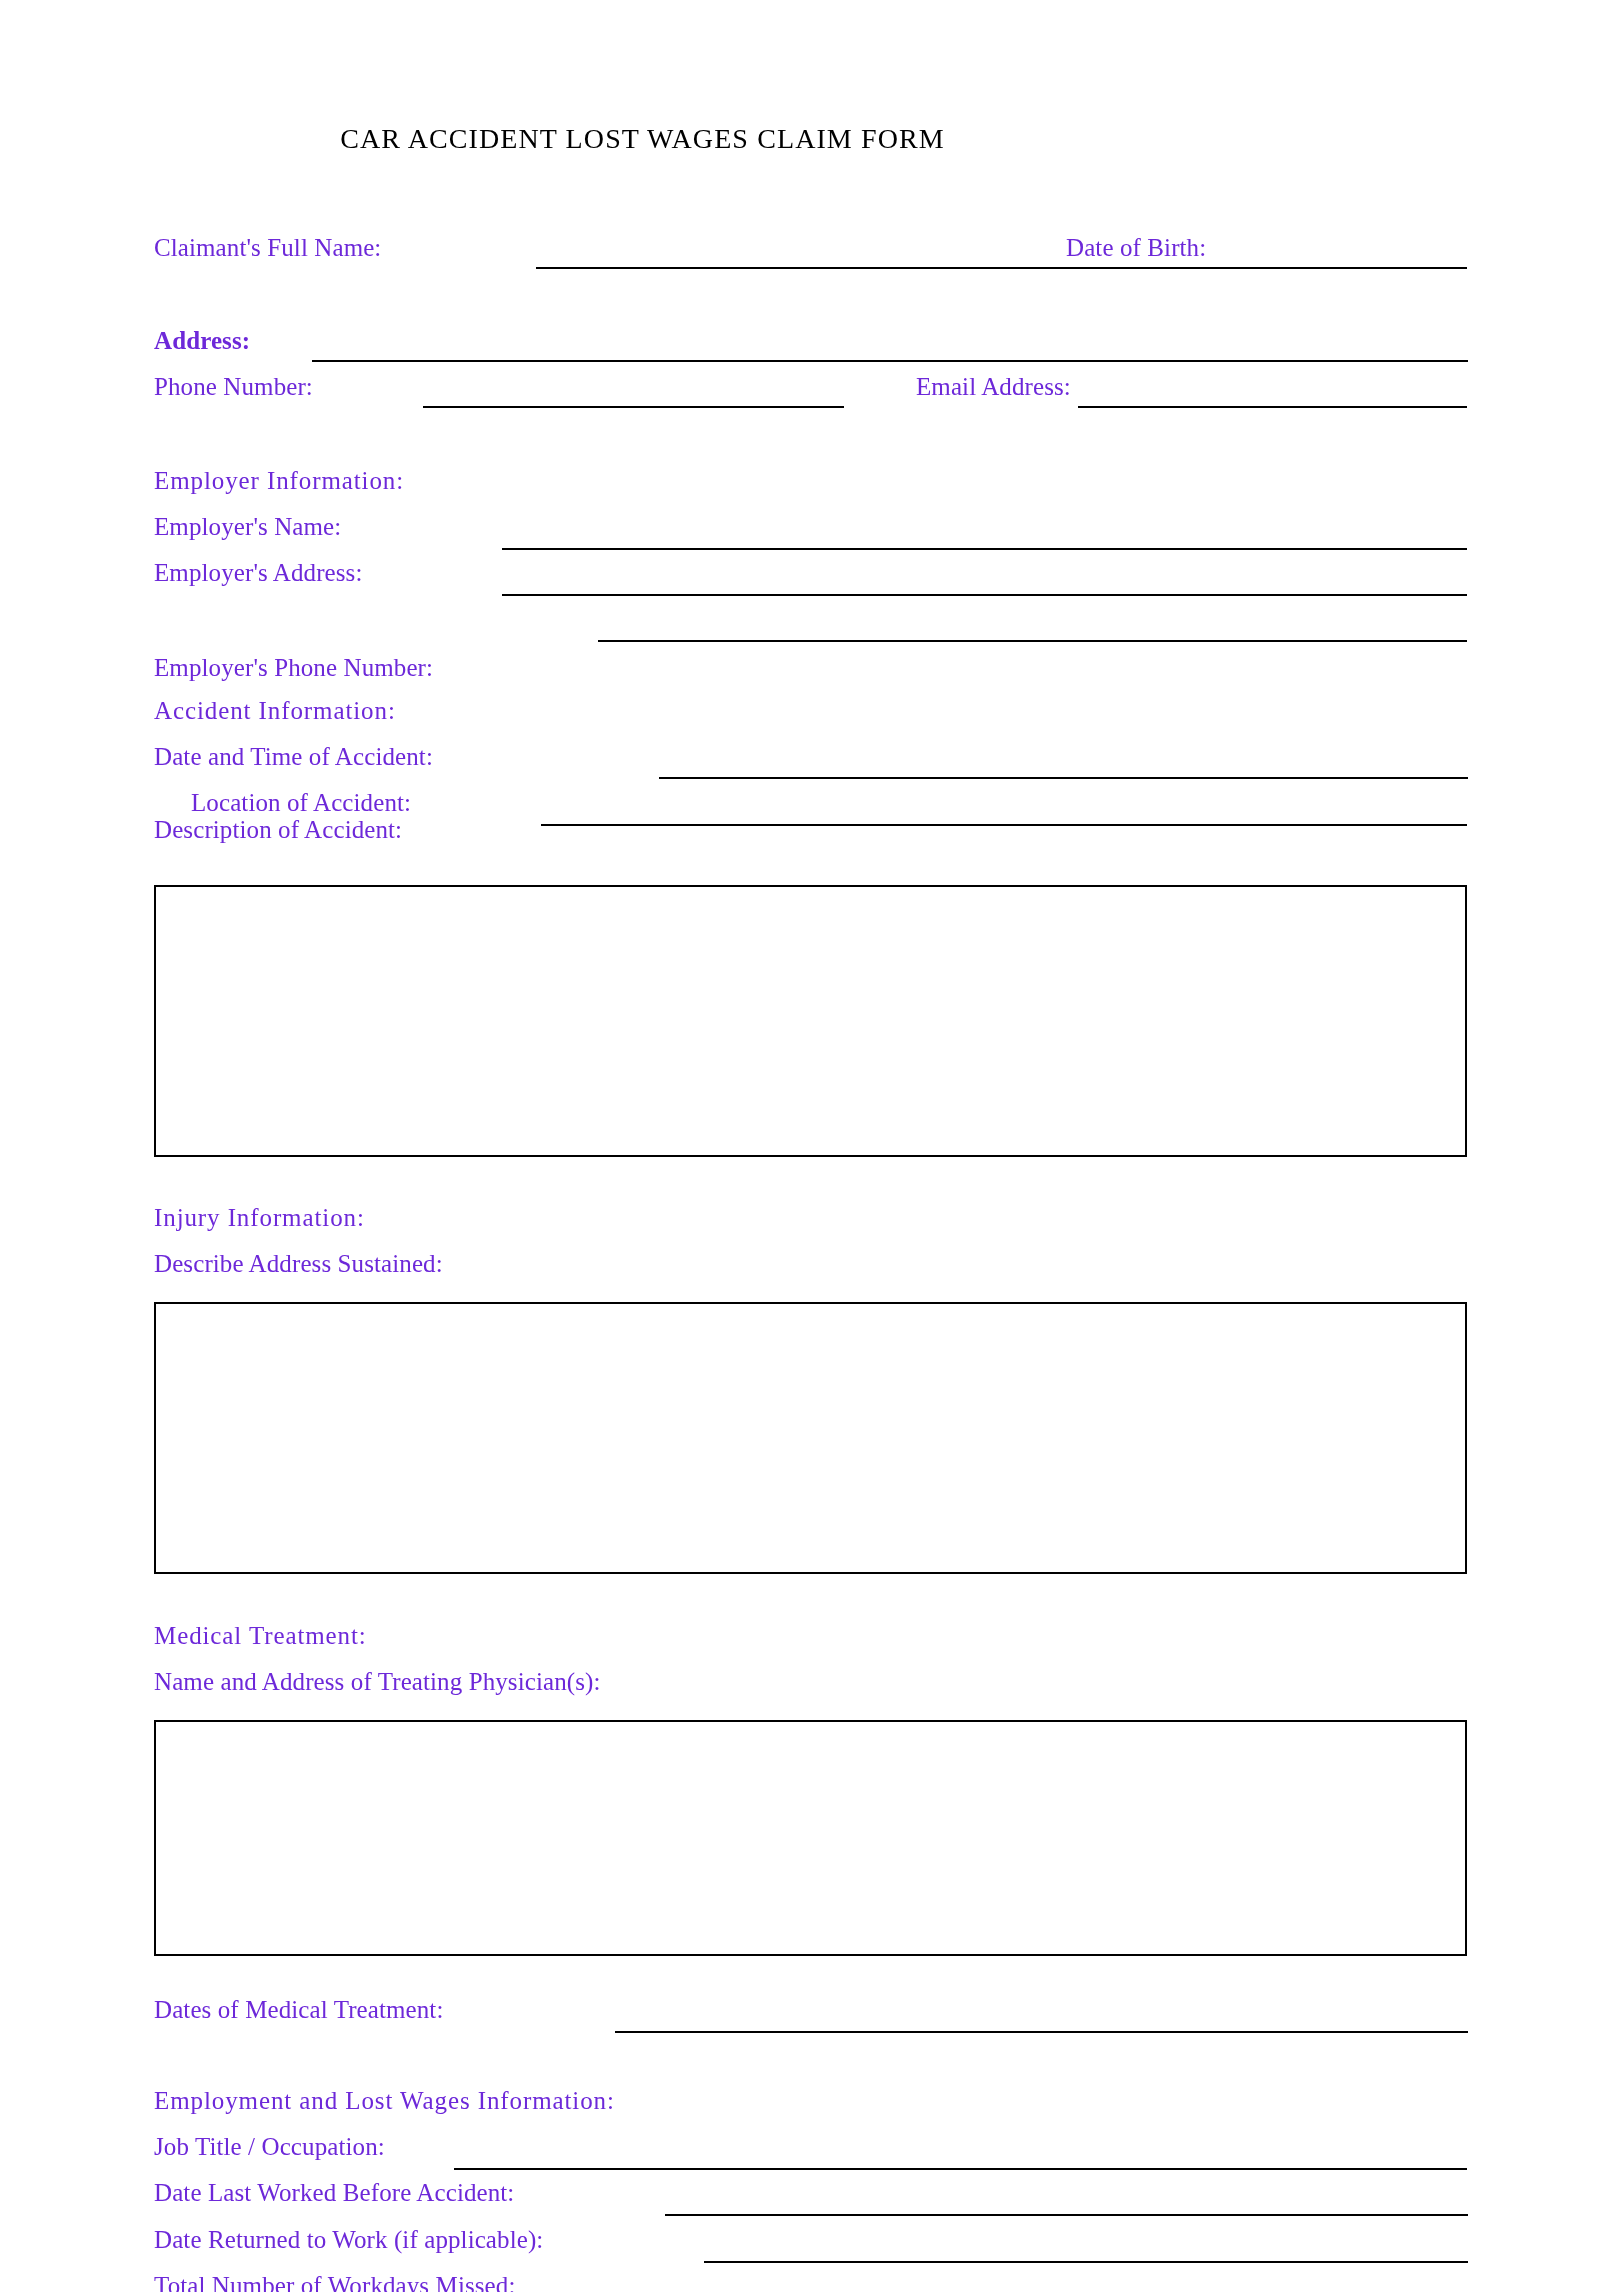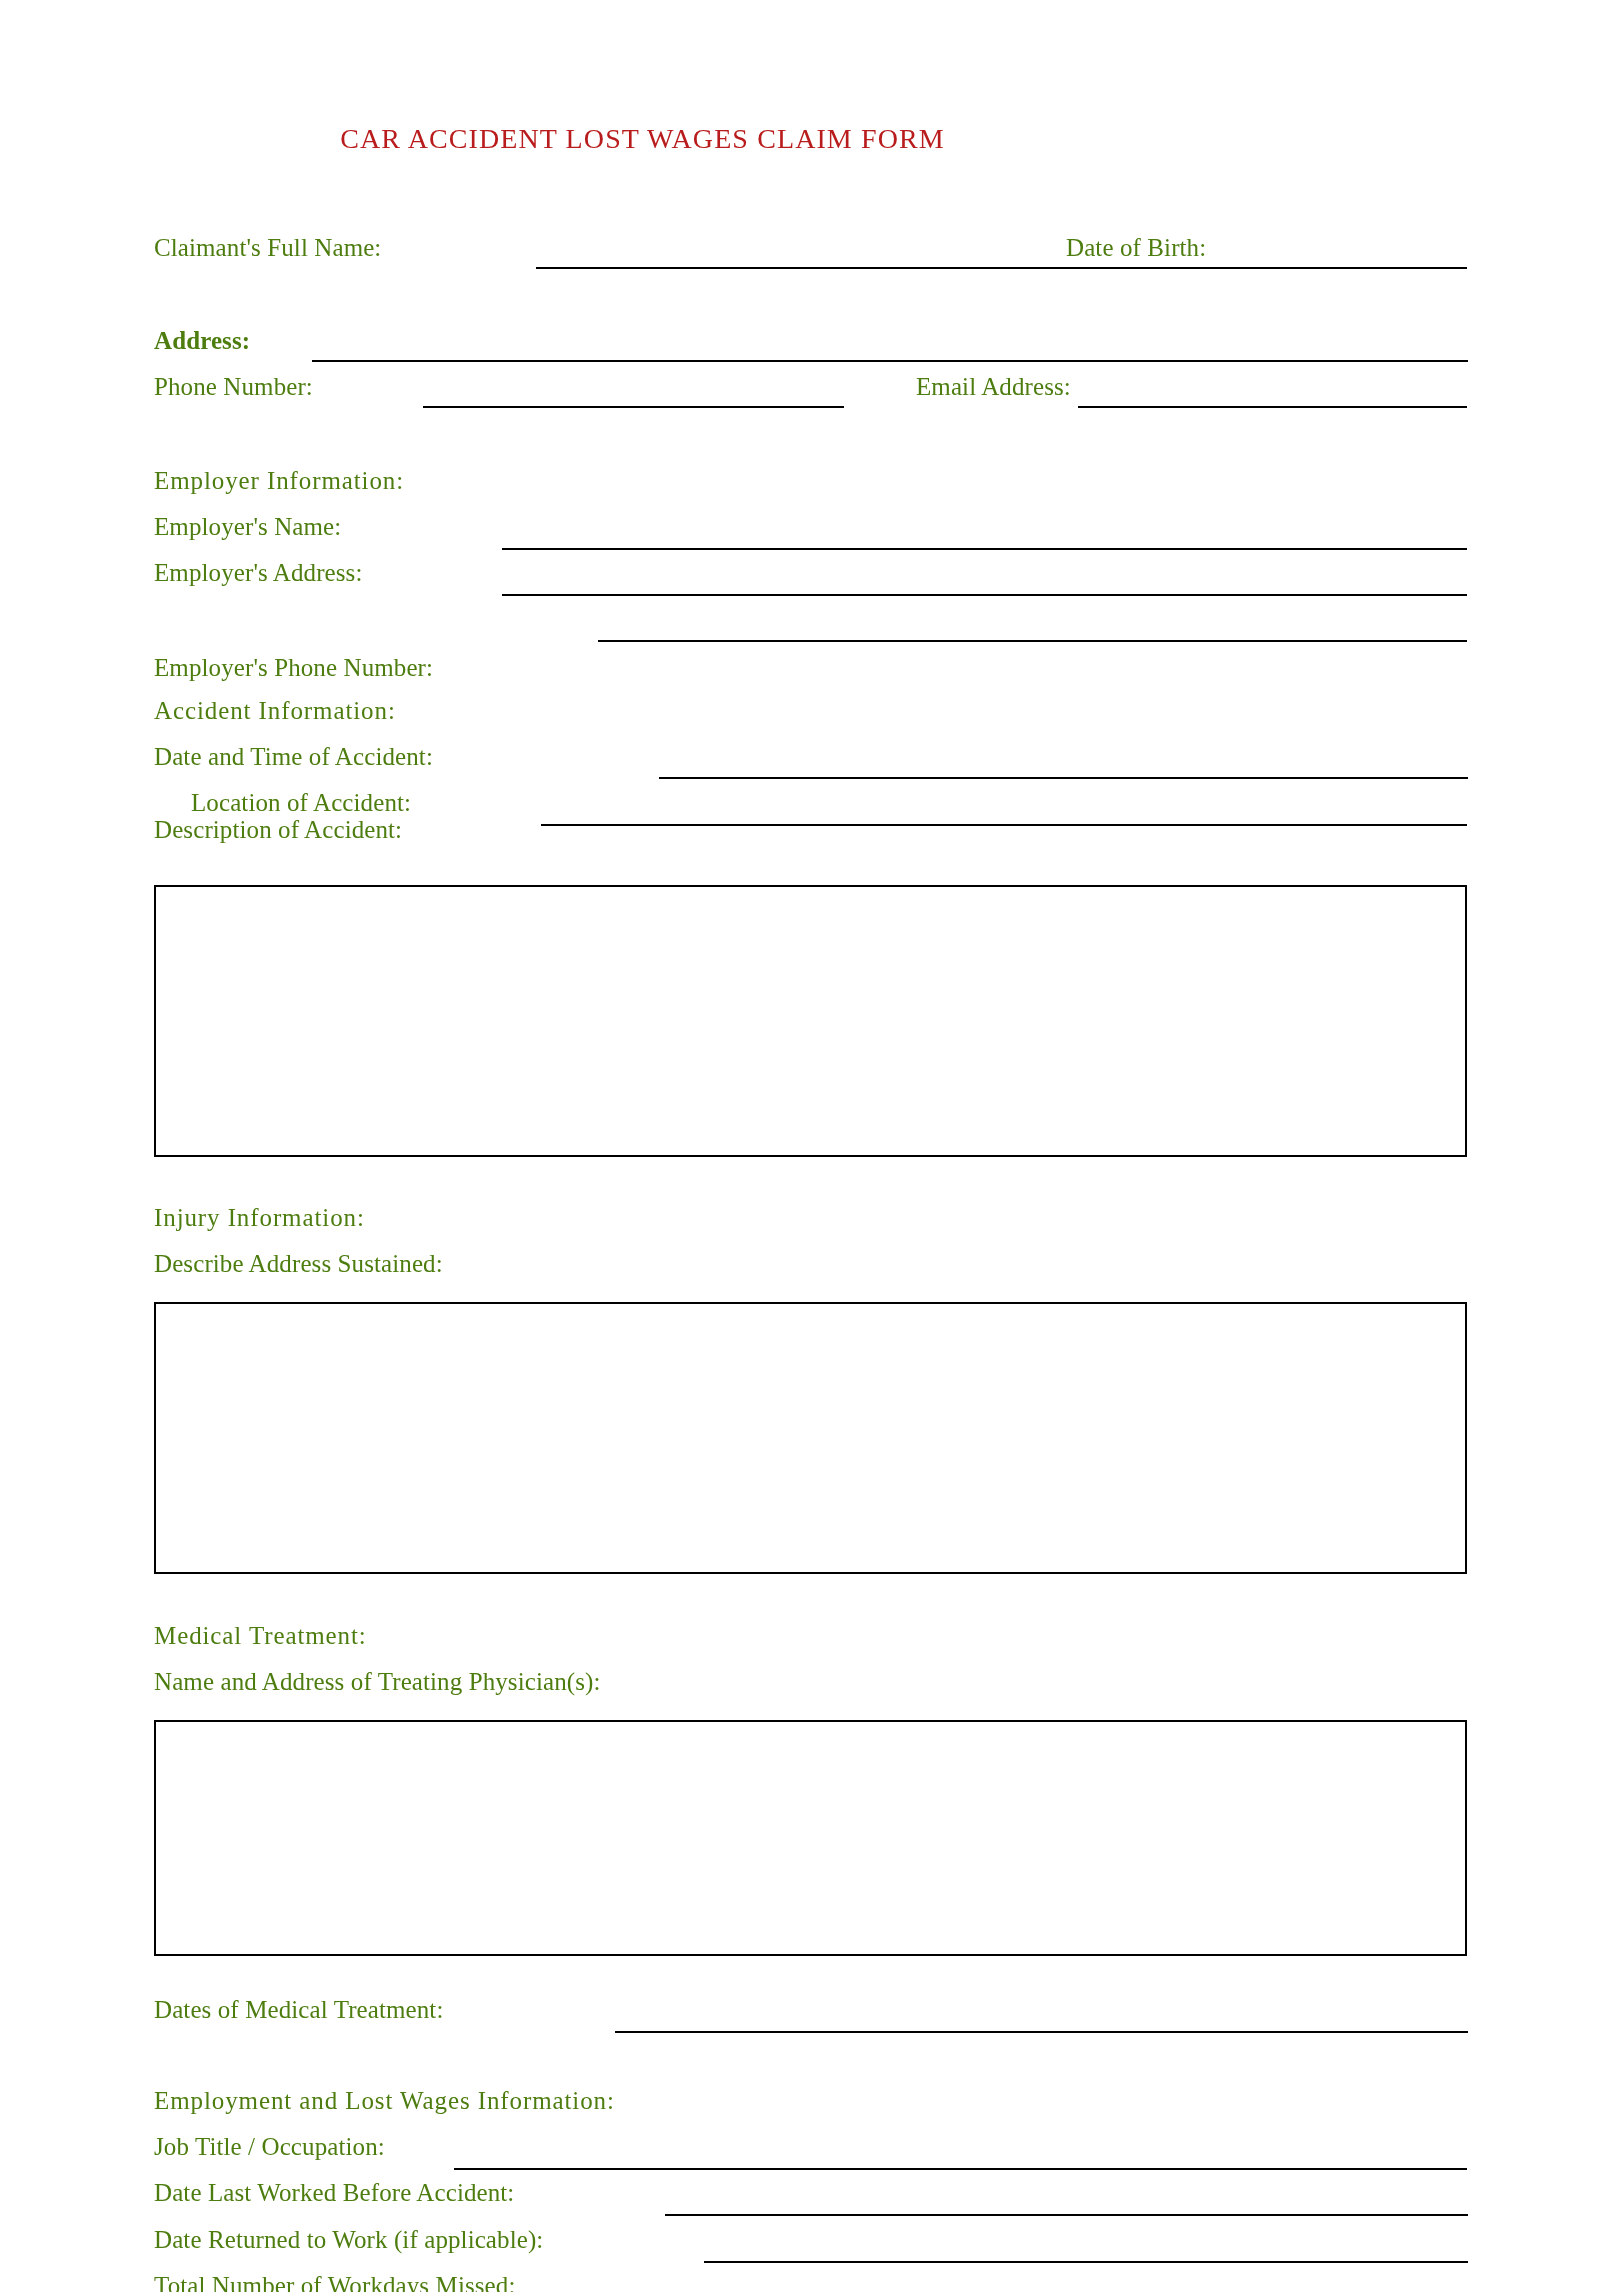--- a/index.html
+++ b/index.html
@@ -17,29 +17,29 @@
     color: #000000;
   }
   .doc-title {
     position: absolute;
     left: 0;
     top: 123px;
     width: 1285px;
     text-align: center;
     font-size: 28px;
     letter-spacing: 1.1px;
-    color: #b91c1c;
+    color: #000000;
     white-space: nowrap;
   }
   .lbl {
     position: absolute;
     font-size: 25px;
     line-height: 29px;
     white-space: nowrap;
-    color: #4d7c0f;
+    color: #6d28d9;
     letter-spacing: 0.1px;
   }
   .lbl.sec {
     letter-spacing: 0.9px;
   }
   .rule {
     position: absolute;
     height: 0;
     border-top: 2.9px solid #000;
   }

